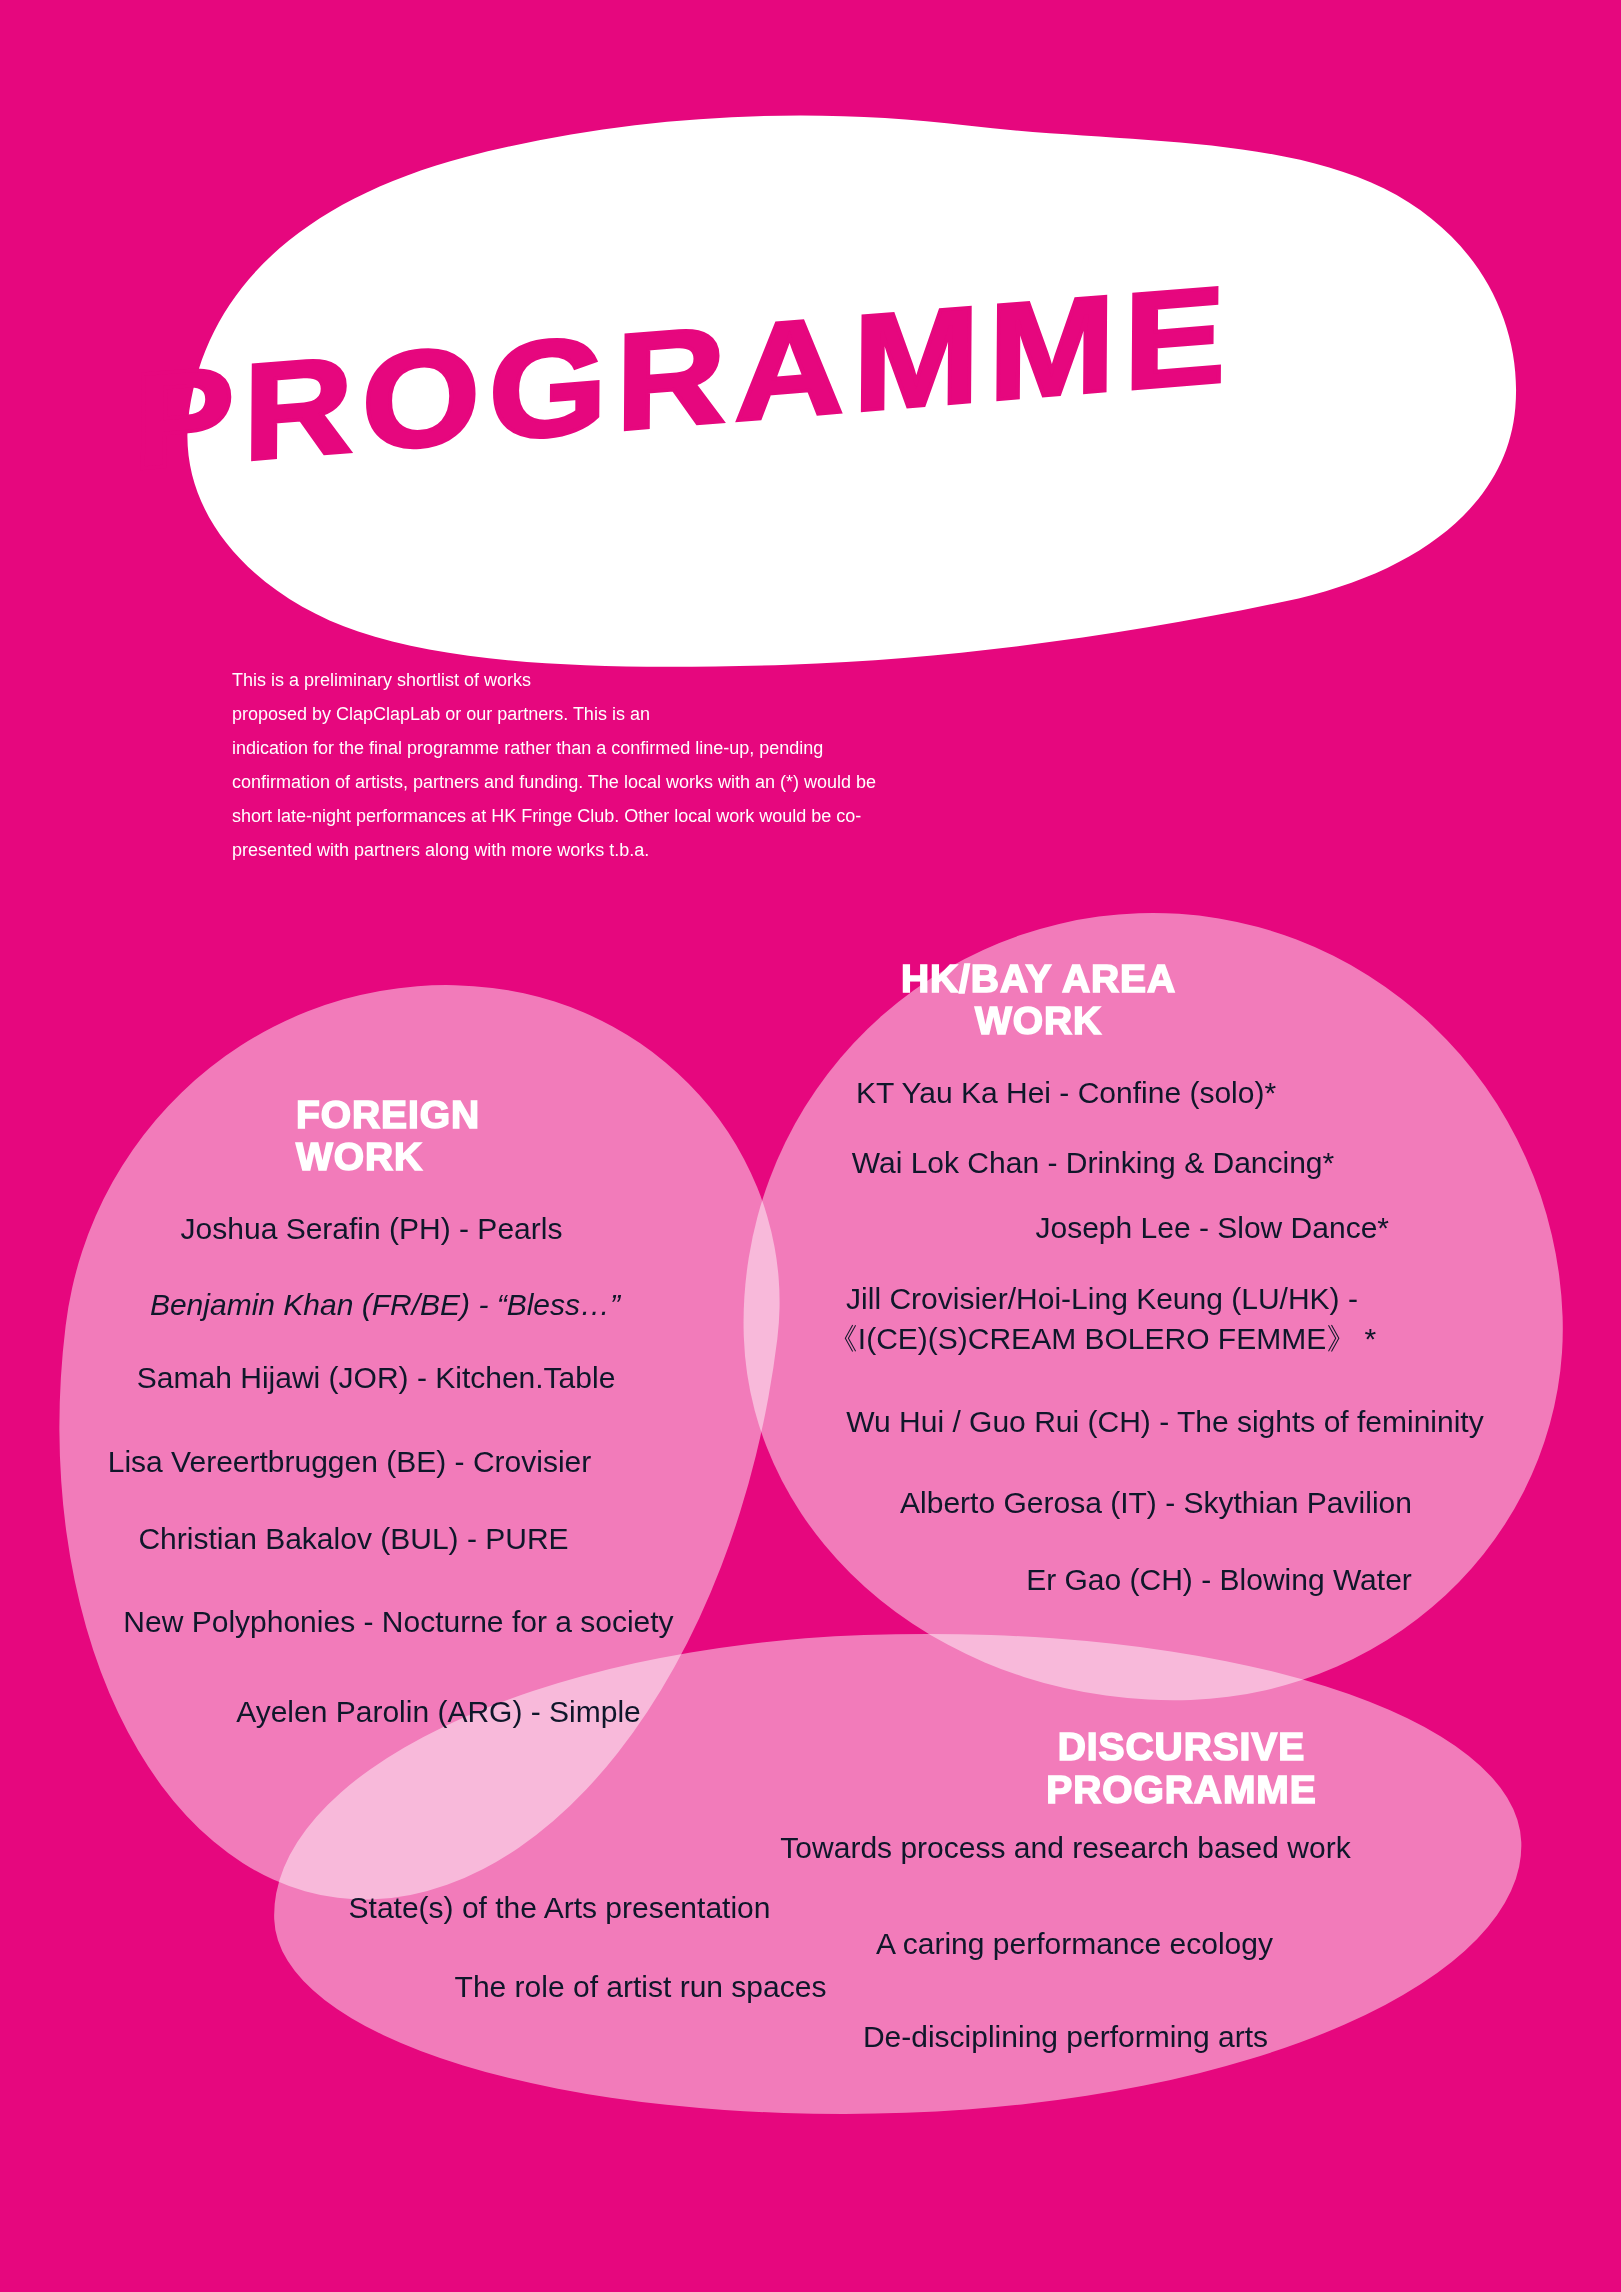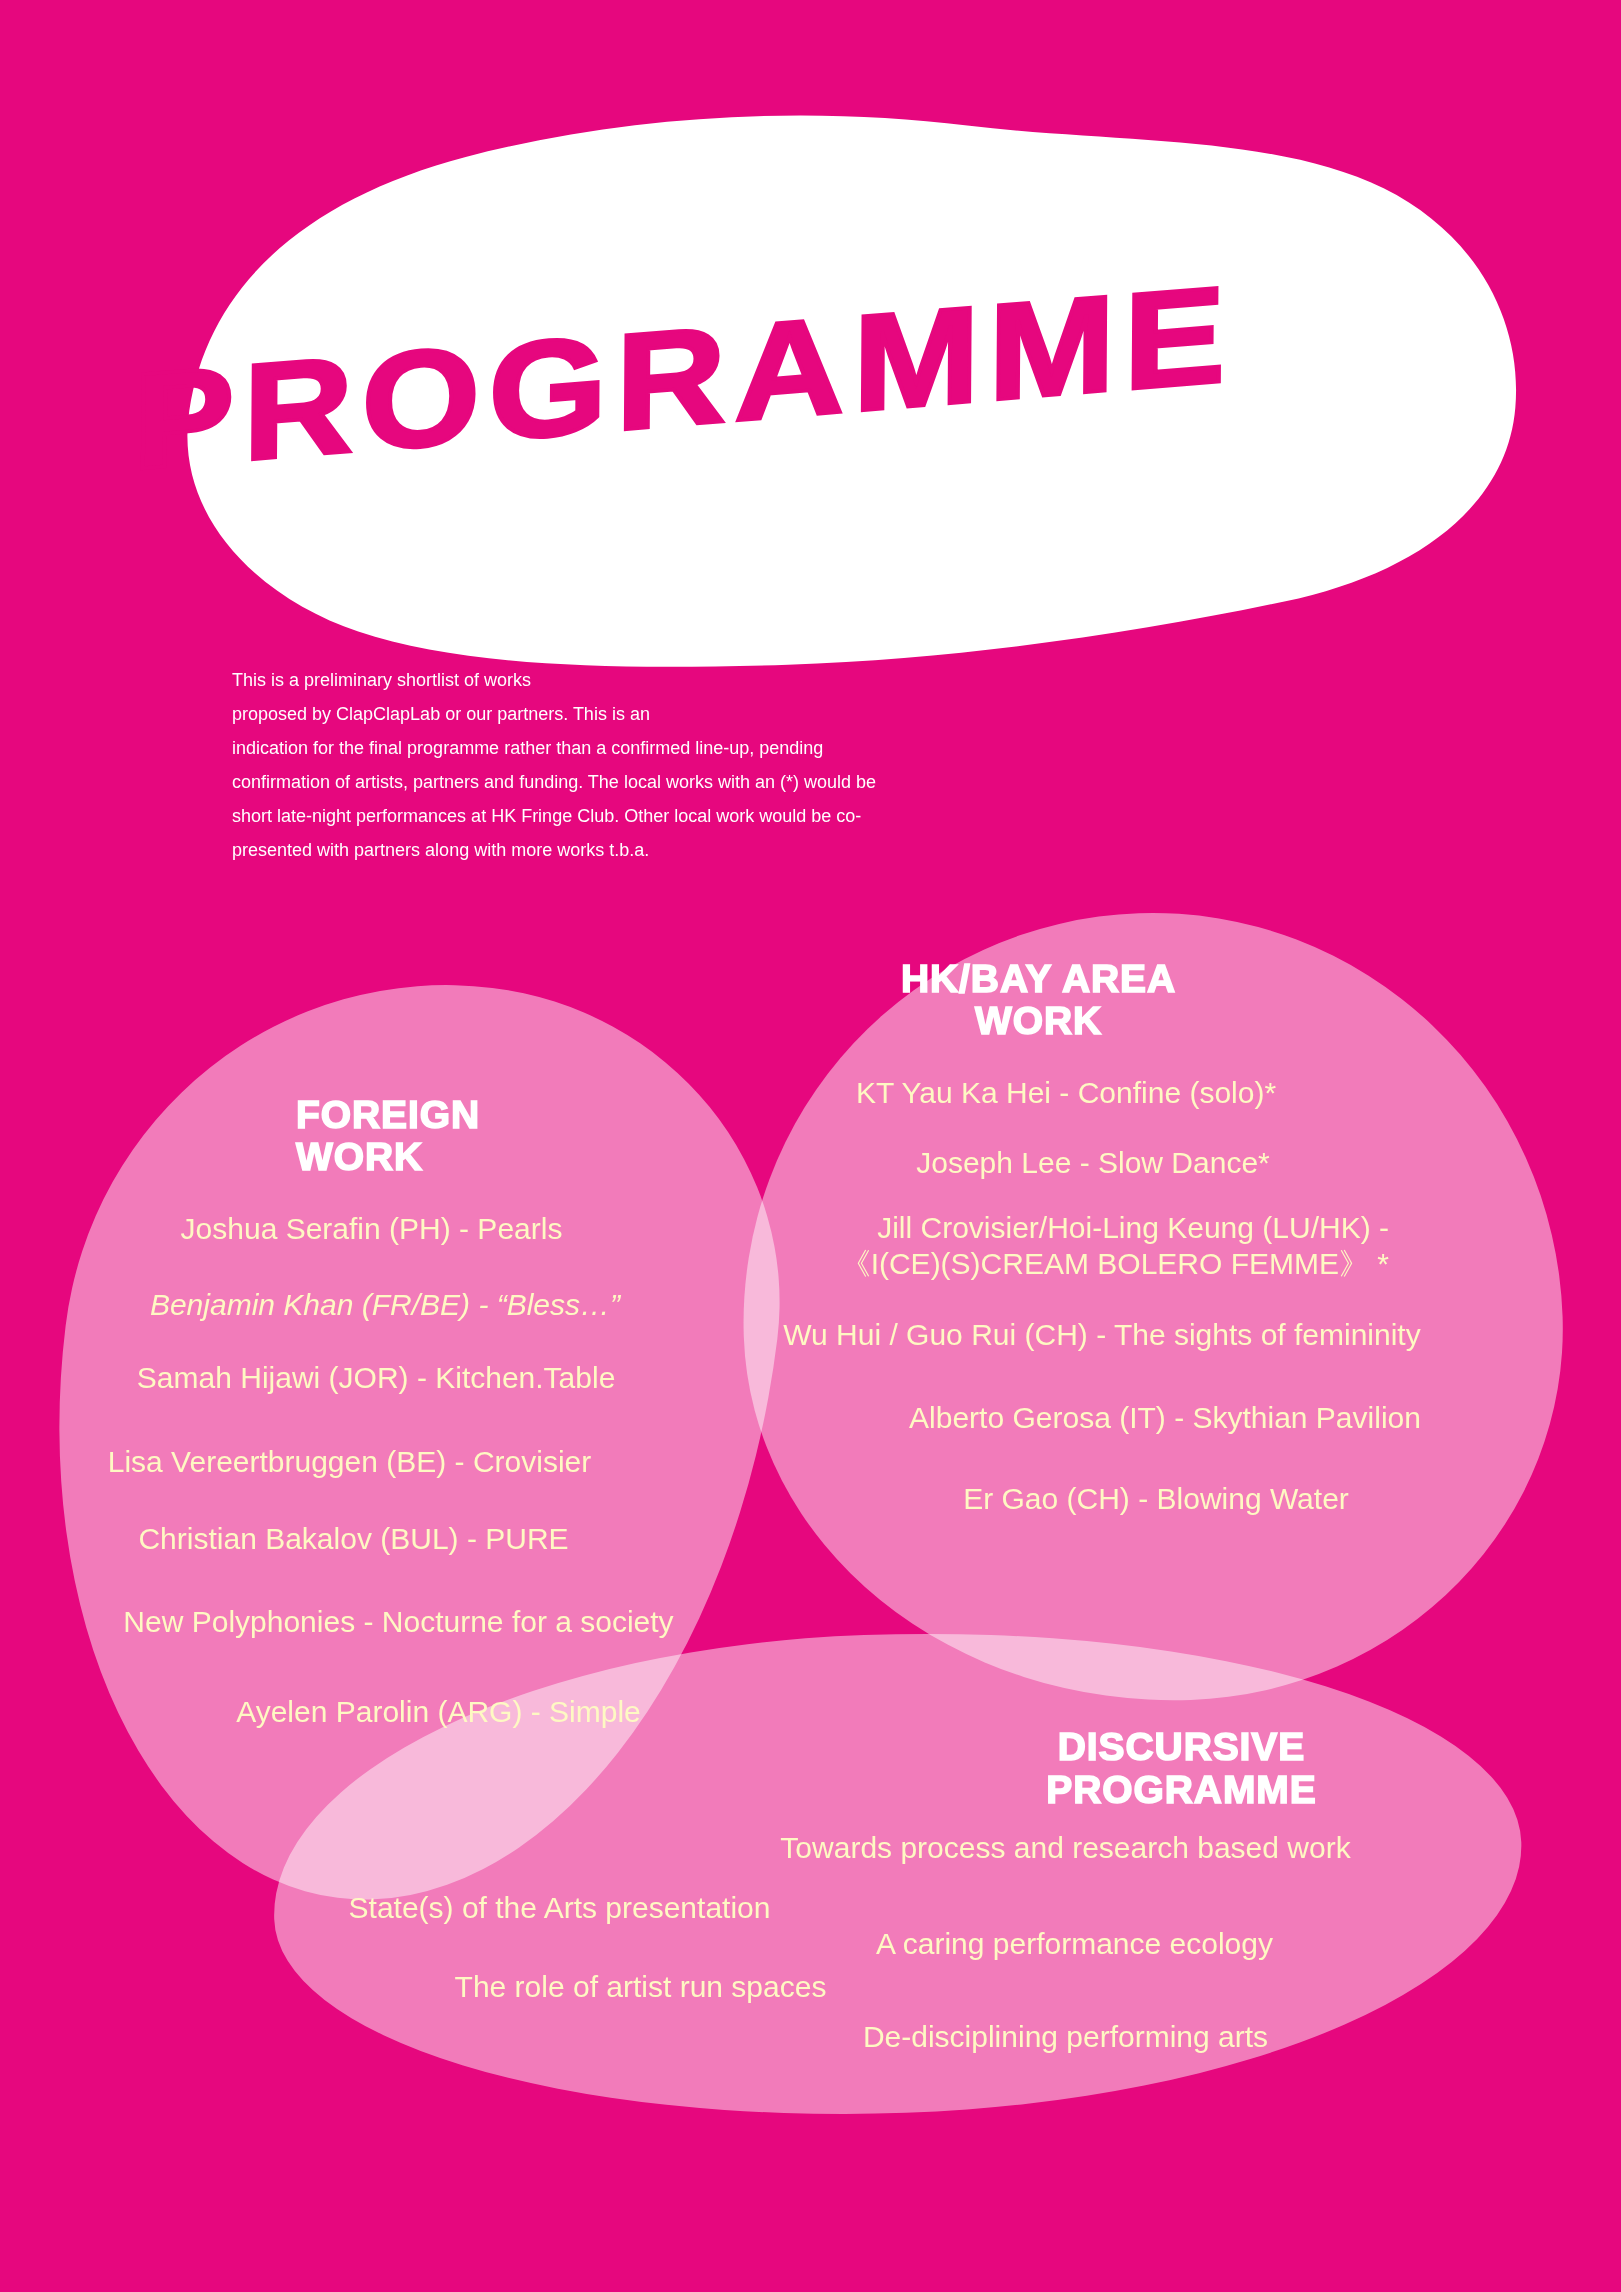--- a/index.html
+++ b/index.html
@@ -77,21 +77,21 @@
     letter-spacing: 0.9px;
     -webkit-text-stroke: 1.6px #fff;
     white-space: pre-line;
   }
   .foreign-heading { left: 296px; top: 1094px; text-align: left; }
   .hk-heading      { left: 770px; top: 958px; width: 537px; text-align: center; }
   .disc-heading    { left: 913px; top: 1725px; width: 537px; text-align: center; line-height: 43px; }
 
   .items {
     position: absolute;
-    color: #fef9c3;
+    color: #0f172a;
     font-size: 30px;
     line-height: 36px;
     text-align: center;
   }
   .items .list-item { white-space: pre-line; }
 
   .foreign-items { left: 67px; top: 1211px; width: 645px; }
   .foreign-items .list-item:nth-child(1) { margin-bottom: 40px; transform: translateX(-18px); }
   .foreign-items .list-item:nth-child(2) { margin-bottom: 37px; transform: translateX(-4.5px); font-style: italic; }
   .foreign-items .list-item:nth-child(3) { margin-bottom: 48px; transform: translateX(-13.4px); }
@@ -155,20 +155,21 @@
       <div class="list-item">Lisa Vereertbruggen (BE) - Crovisier</div>
       <div class="list-item">Christian Bakalov (BUL) - PURE</div>
       <div class="list-item">New Polyphonies - Nocturne for a society</div>
       <div class="list-item">Ayelen Parolin (ARG) - Simple</div>
     </div>
 
   <div class="section-heading hk-heading">HK/BAY AREA
 WORK</div>
   <div class="items hk-items">
       <div class="list-item">KT Yau Ka Hei - Confine (solo)*</div>
+      <div class="list-item">Wai Lok Chan - Drinking &amp; Dancing*</div>
       <div class="list-item">Joseph Lee - Slow Dance*</div>
       <div class="list-item">Jill Crovisier/Hoi-Ling Keung (LU/HK) -
 《I(CE)(S)CREAM BOLERO FEMME》 *</div>
       <div class="list-item">Wu Hui / Guo Rui (CH) - The sights of femininity</div>
       <div class="list-item">Alberto Gerosa (IT) - Skythian Pavilion</div>
       <div class="list-item">Er Gao (CH) - Blowing Water</div>
     </div>
 
   <div class="section-heading disc-heading">DISCURSIVE
 PROGRAMME</div>

